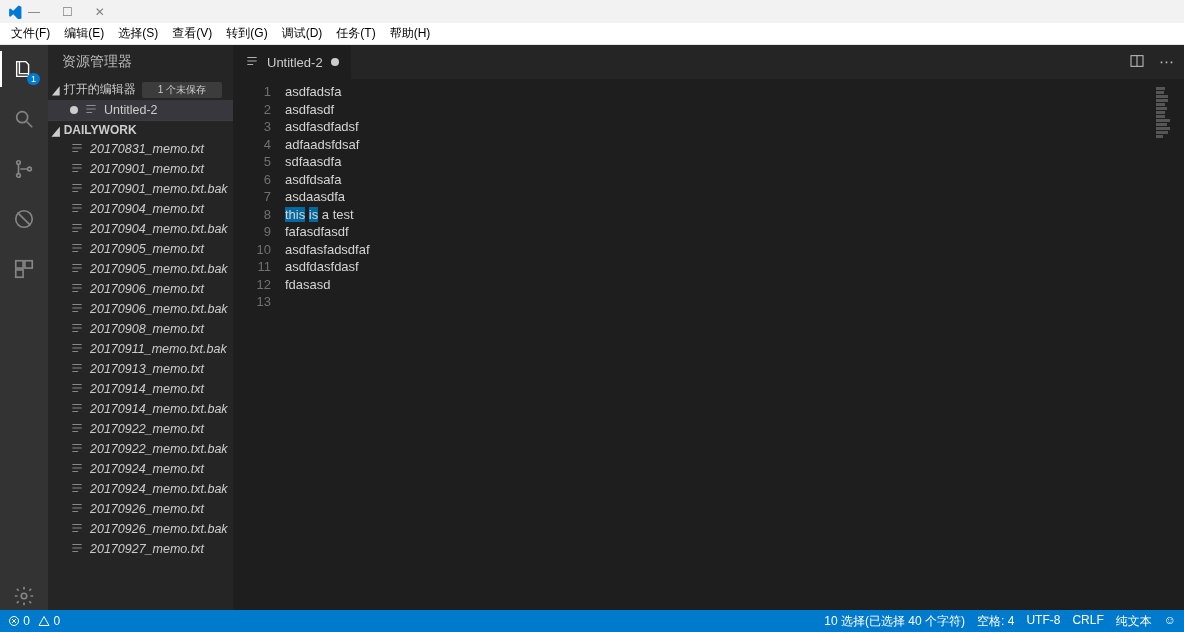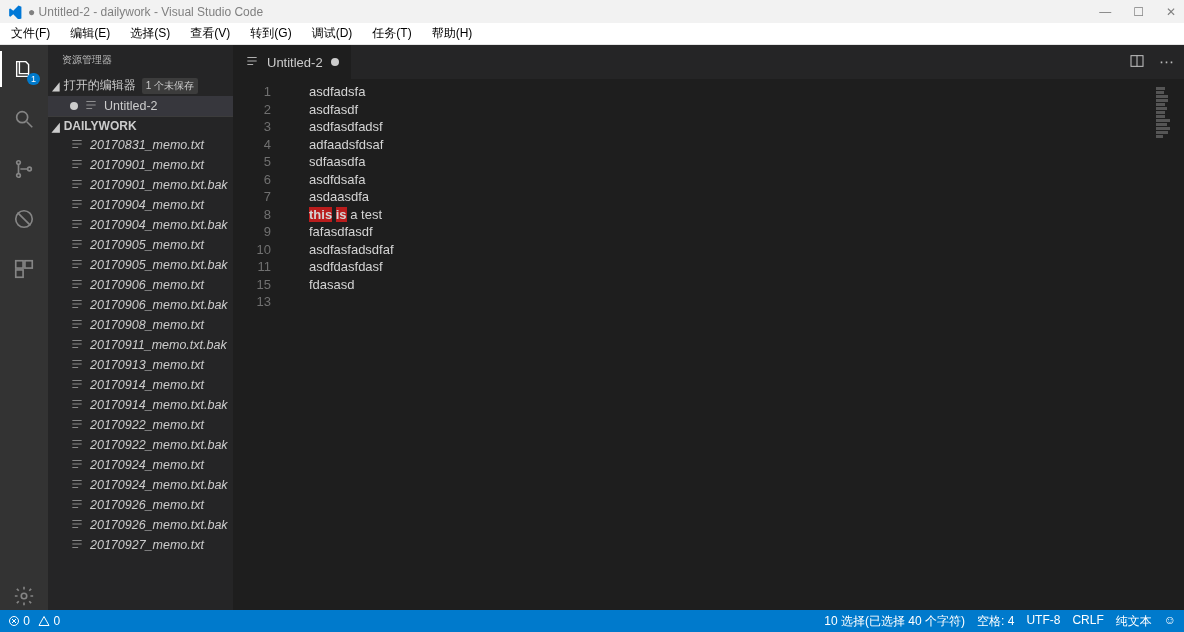--- a/index.html
+++ b/index.html
@@ -6,82 +6,81 @@
 body { width:1184px; height:632px; background:#1e1e1e; color:#ccc; overflow:hidden; display:flex; flex-direction:column; font-size:13px; }
 
 
 .title-bar { height:23px; background:#f2f2f2; color:#808080; display:flex; align-items:center; padding:0 8px; font-size:12px; }
 .title-bar .logo { width:14px; height:14px; margin-right:6px; }
 .title-bar .title { flex:1; }
 .title-bar .win-controls { display:flex; gap:22px; }
 .title-bar .win-controls span { cursor:pointer; }
 
 
-.menu-bar { height:22px; background:#fff; color:#000; display:flex; align-items:center; padding:0 4px; font-size:12px; border-bottom:1px solid #e5e5e5;gap:6px; }
+.menu-bar { height:22px; background:#fff; color:#000; display:flex; align-items:center; padding:0 4px; font-size:12px; border-bottom:1px solid #e5e5e5; }
 .menu-bar span { padding:0 7px; cursor:pointer; }
 
 
 .main { flex:1; display:flex; overflow:hidden; }
 
 
 .activity-bar { width:48px; background:#333; display:flex; flex-direction:column; align-items:center; padding-top:10px; gap:22px; }
 .activity-bar .act { width:28px; height:28px; display:flex; align-items:center; justify-content:center; cursor:pointer; position:relative; }
 .activity-bar .act.active::before { content:""; position:absolute; left:-10px; top:-4px; bottom:-4px; width:2px; background:#fff; }
 .activity-bar .badge { position:absolute; bottom:-2px; right:-2px; background:#007acc; color:#fff; font-size:9px; border-radius:8px; padding:0 4px; line-height:12px; }
 .activity-bar .spacer { flex:1; }
 .activity-bar svg { width:22px; height:22px; }
 
 
 .sidebar { width:185px; background:#252526; display:flex; flex-direction:column; overflow:hidden; }
-.sidebar .side-title { font-size:10px; padding:8px 14px; color:#bbb; }
+.sidebar .side-title { font-size:14px; padding:8px 14px; color:#bbb; }
 .sidebar .section-hdr { display:flex; align-items:center; padding:2px 4px; font-size:12px; cursor:pointer; }
 .sidebar .chev { font-size:10px; margin-right:4px; transform:scaleY(1.2); }
-.sidebar .badge-unsaved { background:#3c3c3c; color:#ccc; font-size:10px; padding:1px 4px; border-radius:2px; margin-left:6px; }
+.sidebar .badge-unsaved { background:#3c3c3c; color:#ccc; font-size:10px; padding:1px 16px; border-radius:2px; margin-left:6px; }
 .sidebar .tree { flex:1; overflow:auto;font-style:italic; }
 .sidebar .tree-item { display:flex; align-items:center; padding:2px 8px 2px 22px; font-size:12.5px; color:#ccc; cursor:pointer; height:20px; }
 .sidebar .tree-item.selected { background:#37373d; }
 .sidebar .tree-item .dot { width:8px; height:8px; border-radius:50%; background:#ccc; margin-right:6px; }
 .sidebar .tree-item .ficon { margin-right:6px; opacity:.7; }
 .folder-hdr { display:flex; align-items:center; padding:2px 4px; font-size:12px; font-weight:bold; cursor:pointer; border-top:1px solid #3c3c3c;}
 .sidebar::-webkit-scrollbar, .tree::-webkit-scrollbar { width:10px; }
 .sidebar::-webkit-scrollbar-thumb, .tree::-webkit-scrollbar-thumb { background:#4d4d4d; }
 
 
 .editor { flex:1; display:flex; flex-direction:column; background:#1e1e1e; }
 .tab-bar { height:34px; background:#252526; display:flex; align-items:center; }
 .tab { height:34px; background:#1e1e1e; display:flex; align-items:center; padding:0 12px; gap:8px; font-size:13px; }
 .tab .dot { width:8px; height:8px; border-radius:50%; background:#ccc; }
 .tab-right { margin-left:auto; display:flex; gap:14px; padding-right:10px; color:#bbb; font-size:15px; }
 .tab-right span { cursor:pointer; }
 .code-area { flex:1; display:flex; font-family:Consolas,"Courier New",monospace; font-size:13px; line-height:17.5px; padding-top:4px; }
 .gutter { width:52px; text-align:right; color:#707070; padding-right:14px; }
 .lines { flex:1; color:#d4d4d4; }
-.lines div { white-space:pre;margin-left:24px; }
-.sel { background:#b91c1c;font-weight:bold; }
+.lines div { white-space:pre; }
+.sel { background:#0369a1; }
 .minimap { width:14px; background:#1e1e1e; margin-right:14px; padding-top:4px;}
 .minimap .mm { height:3px; margin-bottom:1px; background:#555; }
 
 
 .status-bar { height:22px; background:#007acc; color:#fff; display:flex; align-items:center; font-size:12px; padding:0 8px; }
 .status-bar .sb-left { display:flex; align-items:center; gap:8px; }
 .status-bar .sb-right { margin-left:auto; display:flex; gap:12px; }
 .status-bar span { cursor:pointer; }
 
 .ficon-svg { width:14px; height:14px; }
 </style>
 </head>
 <body>
 
 <div class="title-bar">
   <span class="logo">
     <svg viewBox="0 0 24 24">
         <path fill="#0078d7" d="M23 3l-5-2-9 9-5-4-2 1v12l2 1 5-4 9 9 5-2V3z"></path>
       </svg>
   </span>
-  <span class="title">● Untitled-2 - dailywork - Visual Studio Code</span>
   <div class="win-controls">
     <span>—</span>
     <span>☐</span>
     <span>✕</span>
   </div>
 </div>
 
 <div class="menu-bar" id="menu-bar">
     <span>文件(F)</span>
     <span>编辑(E)</span>
@@ -362,21 +361,21 @@
           <div>2</div>
           <div>3</div>
           <div>4</div>
           <div>5</div>
           <div>6</div>
           <div>7</div>
           <div>8</div>
           <div>9</div>
           <div>10</div>
           <div>11</div>
-          <div>15</div>
+          <div>12</div>
           <div>13</div>
         </div>
       <div class="lines" id="lines">
           <div>asdfadsfa</div>
           <div>asdfasdf</div>
           <div>asdfasdfadsf</div>
           <div>adfaadsfdsaf</div>
           <div>sdfaasdfa</div>
           <div>asdfdsafa</div>
           <div>asdaasdfa</div>

